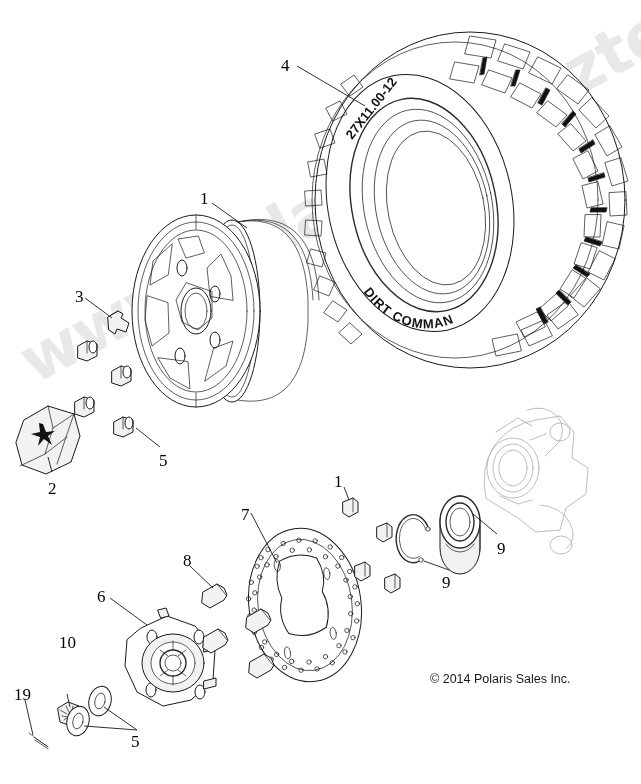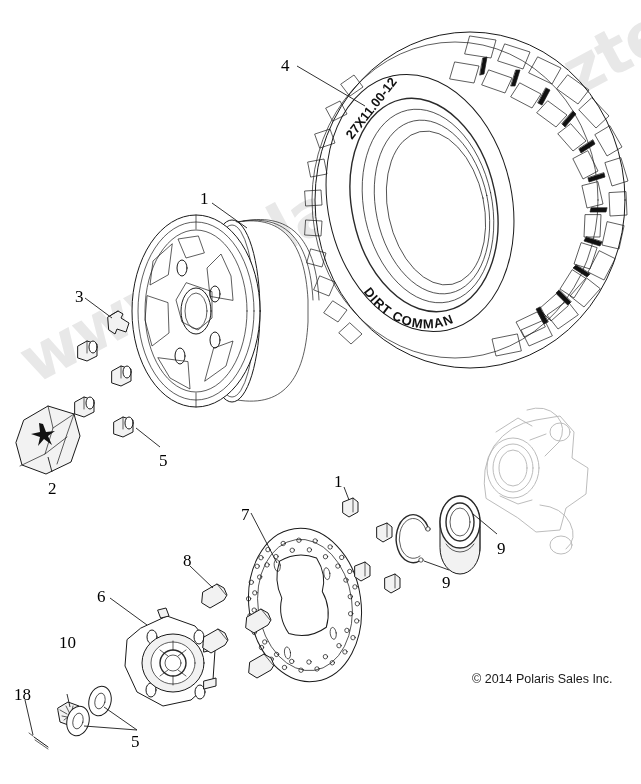--- a/index.html
+++ b/index.html
@@ -26,21 +26,21 @@
   .fillg{fill:#f2f2f2;}
   .fillk{fill:#111111;}
   .lead{fill:none;stroke:#1a1a1a;stroke-width:0.9;}
 
   
   .callout{position:absolute;font-size:17px;color:#000;
            font-family:"Liberation Serif", serif;line-height:1;}
 
   
   #copyright{position:absolute;left:430px;top:672px;font-size:12.5px;color:#1a1a1a;
-             font-family:"Liberation Sans", sans-serif;white-space:nowrap;margin-left:42px;}
+             font-family:"Liberation Sans", sans-serif;white-space:nowrap;}
 </style>
 </head>
 <body>
 
 <div id="sheet">
 
   <div id="watermark">www.polarisersatzteile.de</div>
 
   <svg id="art" viewBox="0 0 641 784">
 
@@ -406,19 +406,19 @@
   <div class="callout" style="left:48px;top:480px">2</div>
   <div class="callout" style="left:75px;top:288px">3</div>
   <div class="callout" style="left:281px;top:57px">4</div>
   <div class="callout" style="left:159px;top:452px">5</div>
   <div class="callout" style="left:97px;top:588px">6</div>
   <div class="callout" style="left:241px;top:506px">7</div>
   <div class="callout" style="left:183px;top:552px">8</div>
   <div class="callout" style="left:497px;top:540px">9</div>
   <div class="callout" style="left:59px;top:634px">10</div>
   <div class="callout" style="left:131px;top:733px">5</div>
-  <div class="callout" style="left:14px;top:686px">18</div>
+  <div class="callout" style="left:14px;top:686px">19</div>
   <div class="callout" style="left:442px;top:574px">9</div>
   <div class="callout" style="left:334px;top:473px">1</div>
 
   <div id="copyright">© 2014 Polaris Sales Inc.</div>
 
 </div>
 
 </body></html>

